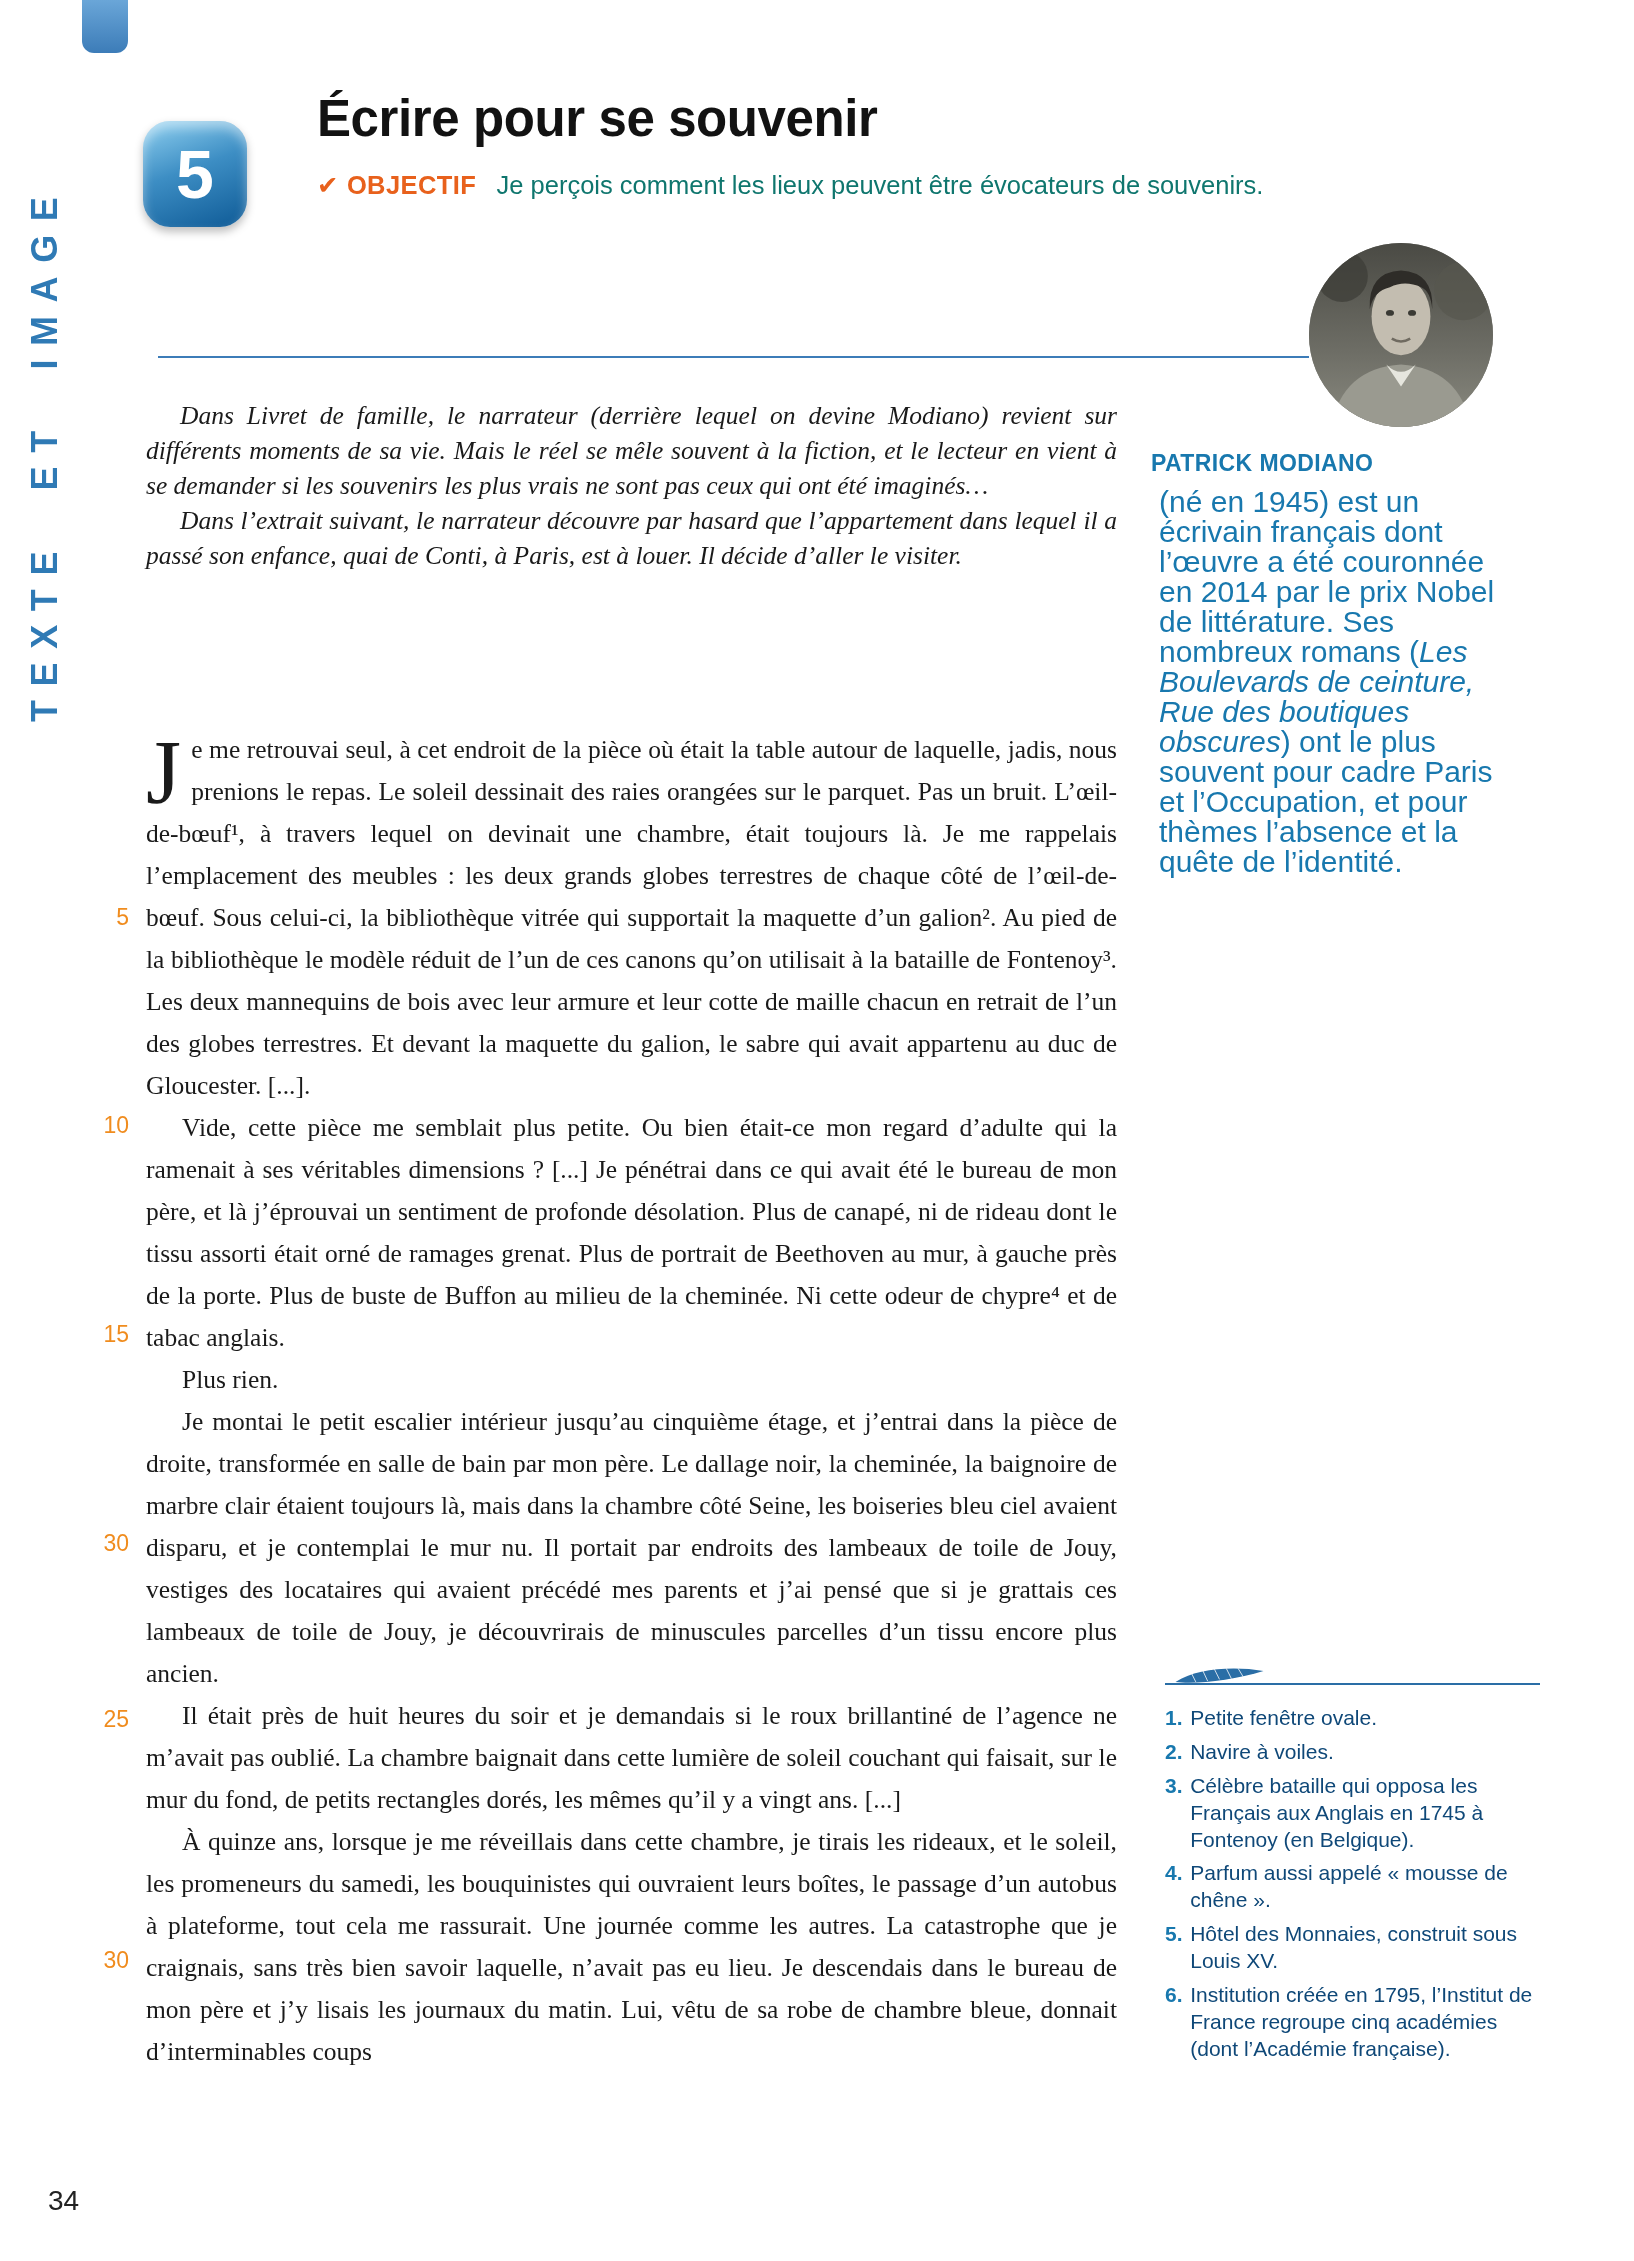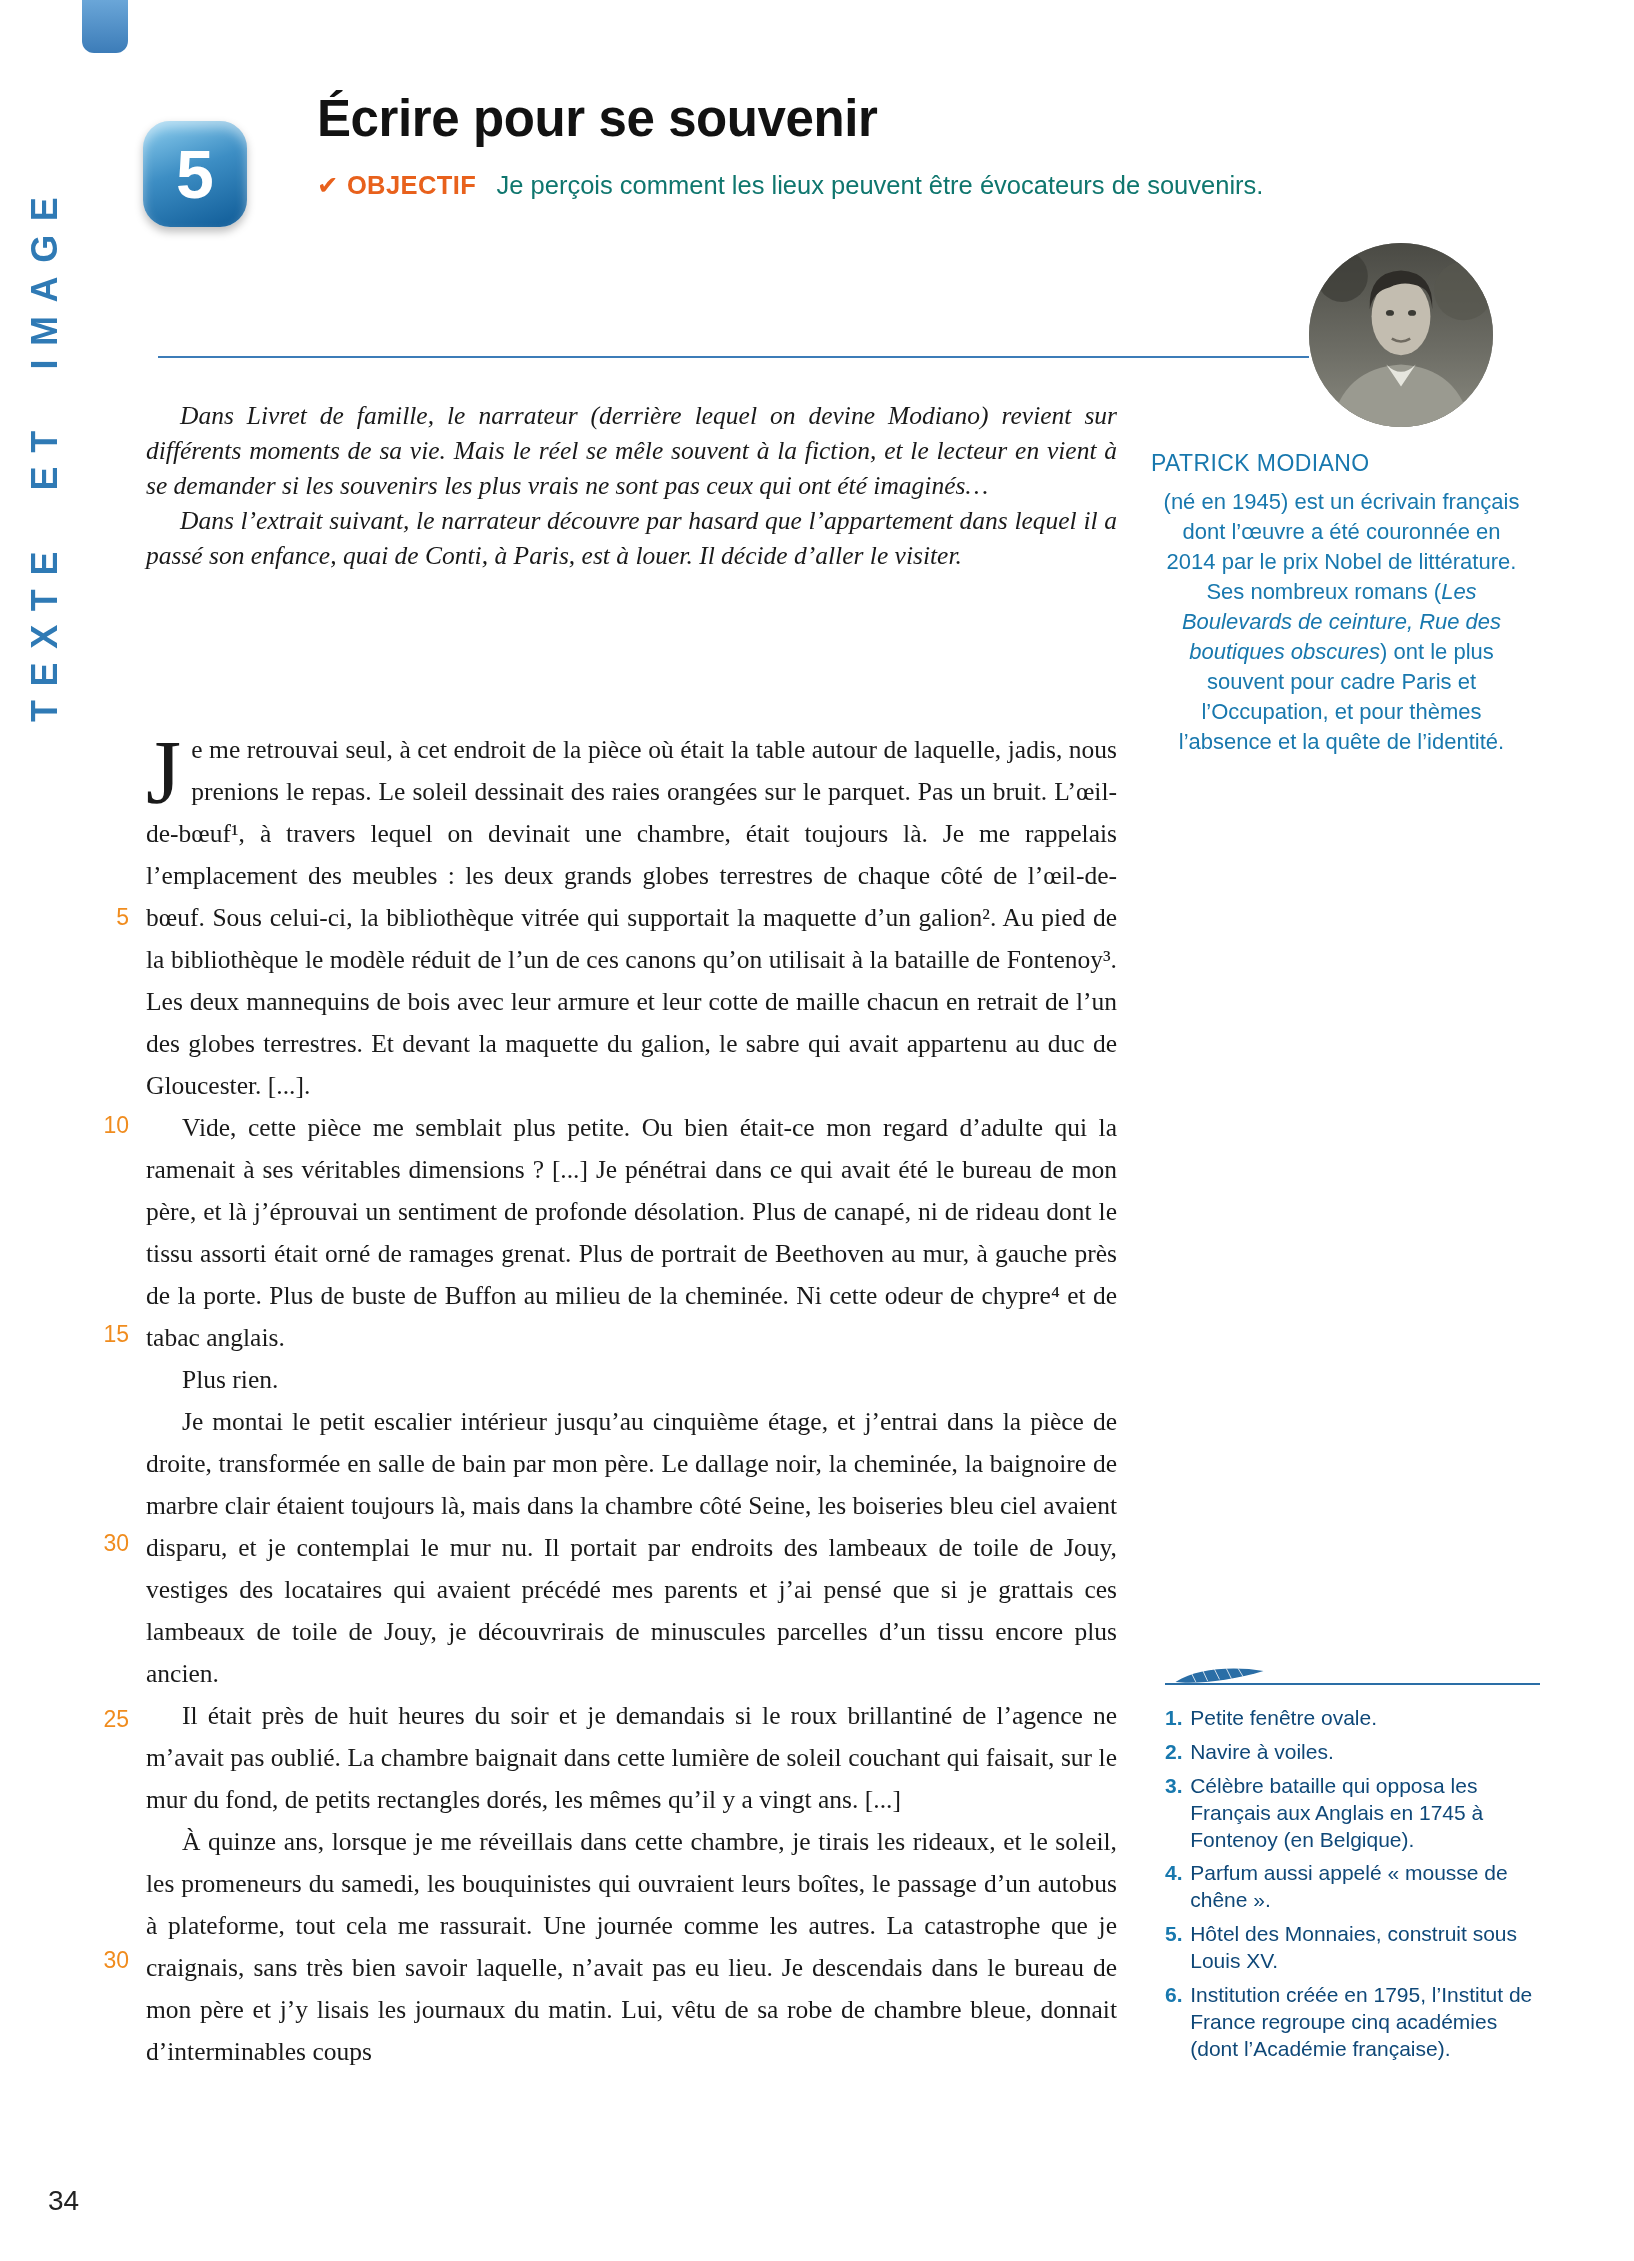--- a/index.html
+++ b/index.html
@@ -56,22 +56,22 @@
 
   
   .portrait {
     position: absolute; left: 1309px; top: 243px; width: 184px; height: 184px;
     border-radius: 50%; overflow: hidden; background: #7d7d76;
   }
   .author-box {
     position: absolute; left: 1151px; top: 450px; width: 381px;
     font-family: "Liberation Sans", sans-serif; color: #1878ae;
   }
-  .author-name { margin: 0 0 10.2px 0; font-size: 23px; font-weight: normal; letter-spacing: 0.4px; }
-  .author-bio { margin: 8px; font-size: 22px; line-height: 30px; text-align: center; }
+  .author-name { margin: 0 0 10.2px 0; font-size: 23px; font-weight: bold; letter-spacing: 0.4px; }
+  .author-bio { margin: 8px; font-size: 30px; line-height: 30px; }
   .author-bio em { font-style: italic; }
 
   
   .intro {
     position: absolute; left: 146px; top: 398px; width: 971px;
     font-size: 25.5px; line-height: 35px; font-style: italic; text-align: justify;
   }
   .intro p { margin: 0; text-indent: 34px; }
 
   

